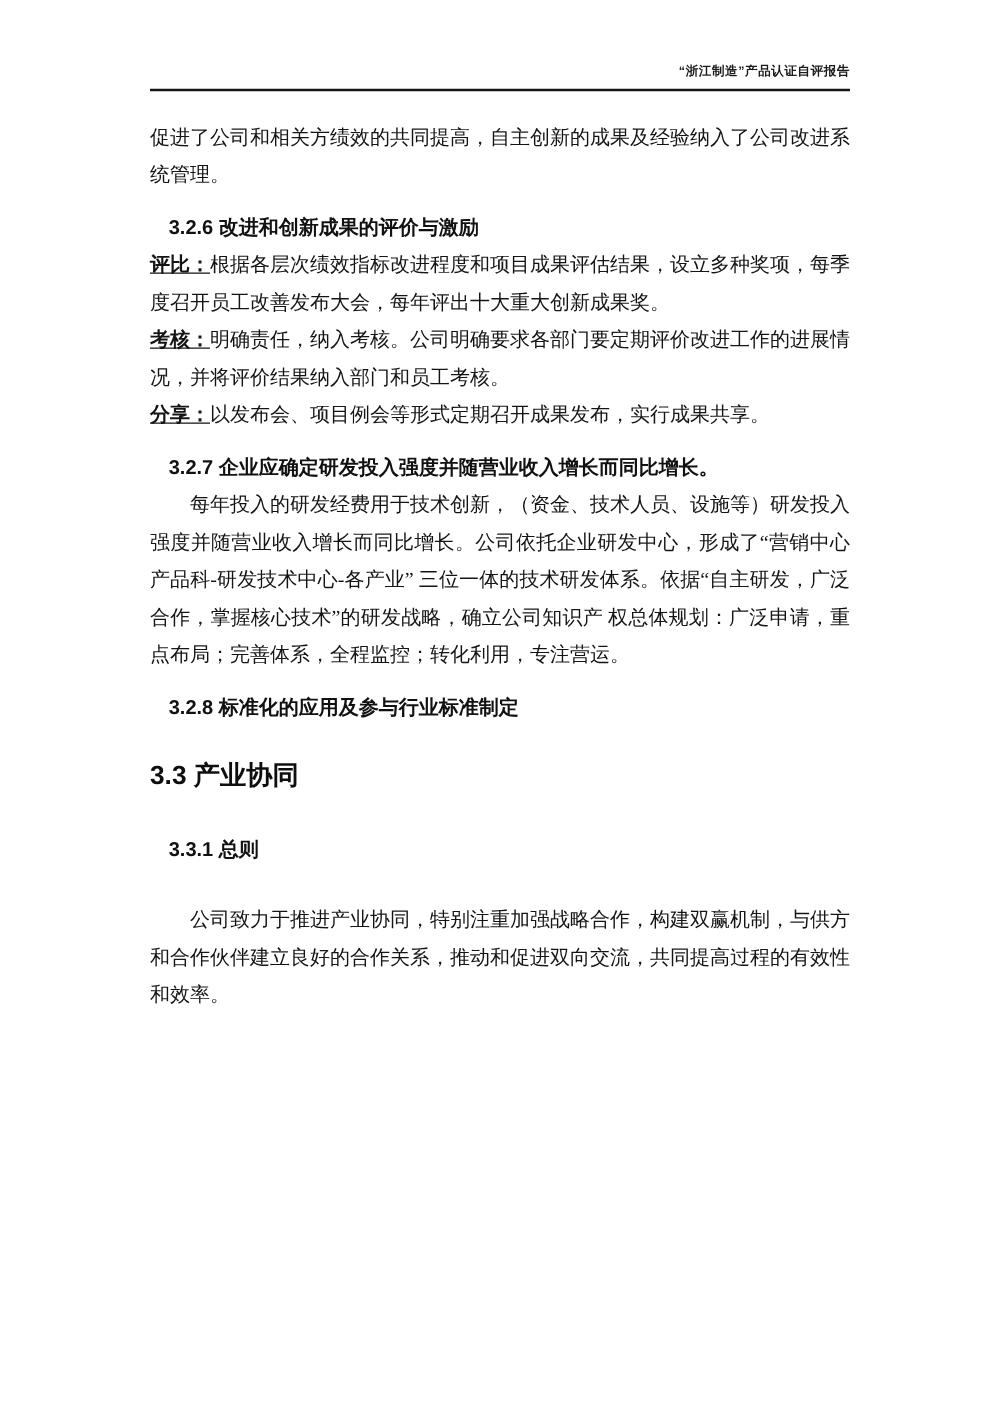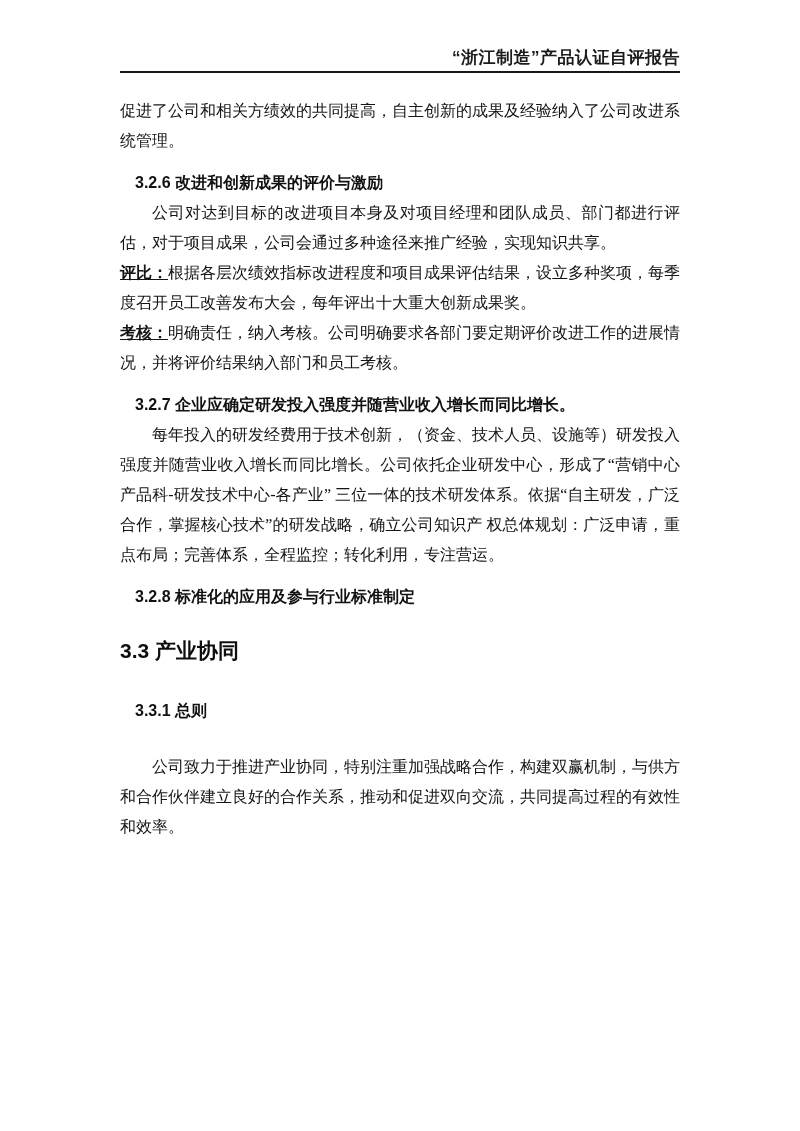--- a/index.html
+++ b/index.html
@@ -16,21 +16,21 @@
     color: #151515;
   }
   .running-header {
     position: absolute;
     top: 50px;
     left: 120px;
     width: 560px;
     text-align: right;
     font-family: "Liberation Sans", "DejaVu Sans", sans-serif;
     font-weight: bold;
-    font-size: 17px;
+    font-size: 10px;
     line-height: 16px;
     letter-spacing: 0.5px;
     color: #1b1b1b;
     padding-bottom: 5px;
     border-bottom: 2px solid #161616;
   }
   .content {
     position: absolute;
     top: 96px;
     left: 120px;
@@ -82,26 +82,26 @@
   <div class="running-header">
     <span>“浙江制造”产品认证自评报告</span>
   </div>
 
   <div class="content">
 
     <p class="body">促进了公司和相关方绩效的共同提高，自主创新的成果及经验纳入了公司改进系统管理。</p>
 
     <h2 class="sec">3.2.6 改进和创新成果的评价与激励</h2>
 
-    <p class="body indent">公司对达到目标的改进项目本身及对项目经理和团队成员、部门都进行评估，对于项目成果，公司会通过多种途径来推广经验，实现知识共享。</p>
 
     <p class="body"><span class="lead">评比：</span><span>根据各层次绩效指标改进程度和项目成果评估结果，设立多种奖项，每季度召开员工改善发布大会，每年评出十大重大创新成果奖。</span></p>
 
     <p class="body"><span class="lead">考核：</span><span>明确责任，纳入考核。公司明确要求各部门要定期评价改进工作的进展情况，并将评价结果纳入部门和员工考核。</span></p>
 
+    <p class="body"><span class="lead">分享：</span><span>以发布会、项目例会等形式定期召开成果发布，实行成果共享。</span></p>
 
     <h2 class="sec">3.2.7 企业应确定研发投入强度并随营业收入增长而同比增长。</h2>
 
     <p class="body indent">每年投入的研发经费用于技术创新，（资金、技术人员、设施等）研发投入强度并随营业收入增长而同比增长。公司依托企业研发中心，形成了“营销中心产品科-研发技术中心-各产业” 三位一体的技术研发体系。依据“自主研发，广泛合作，掌握核心技术”的研发战略，确立公司知识产 权总体规划：广泛申请，重点布局；完善体系，全程监控；转化利用，专注营运。</p>
 
     <h2 class="sec">3.2.8 标准化的应用及参与行业标准制定</h2>
 
 
     <h1 class="chap">3.3 产业协同</h1>
 

